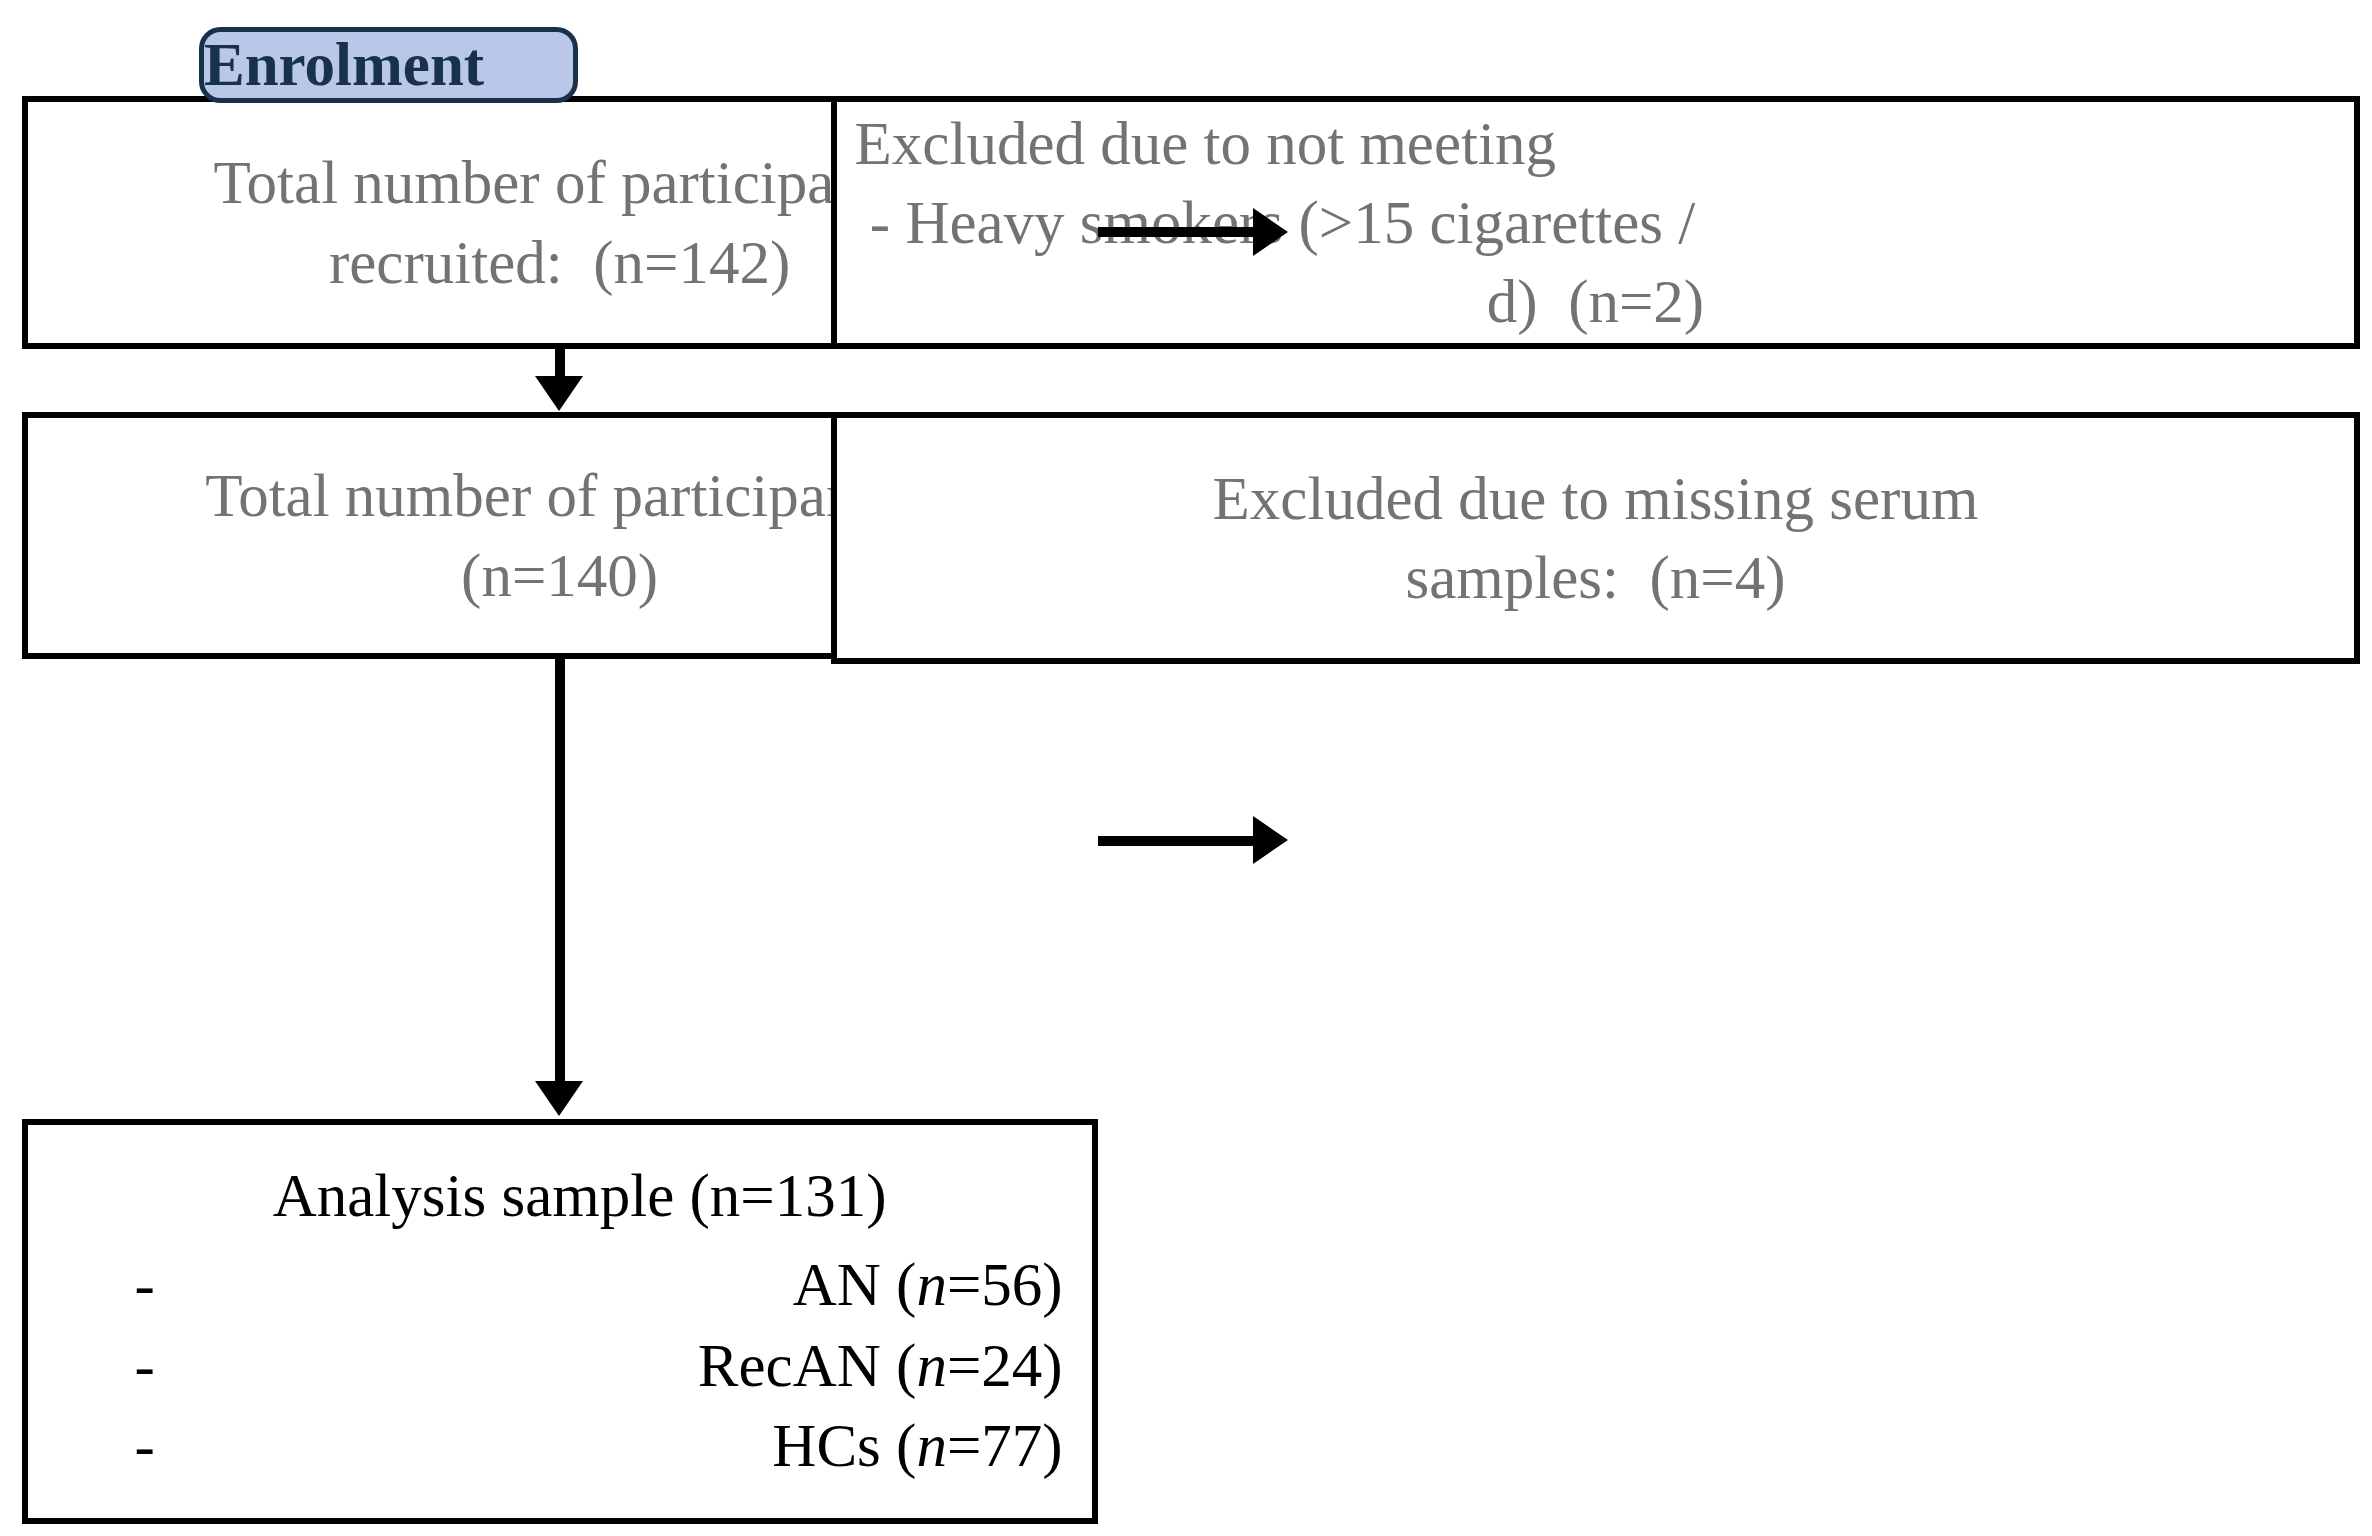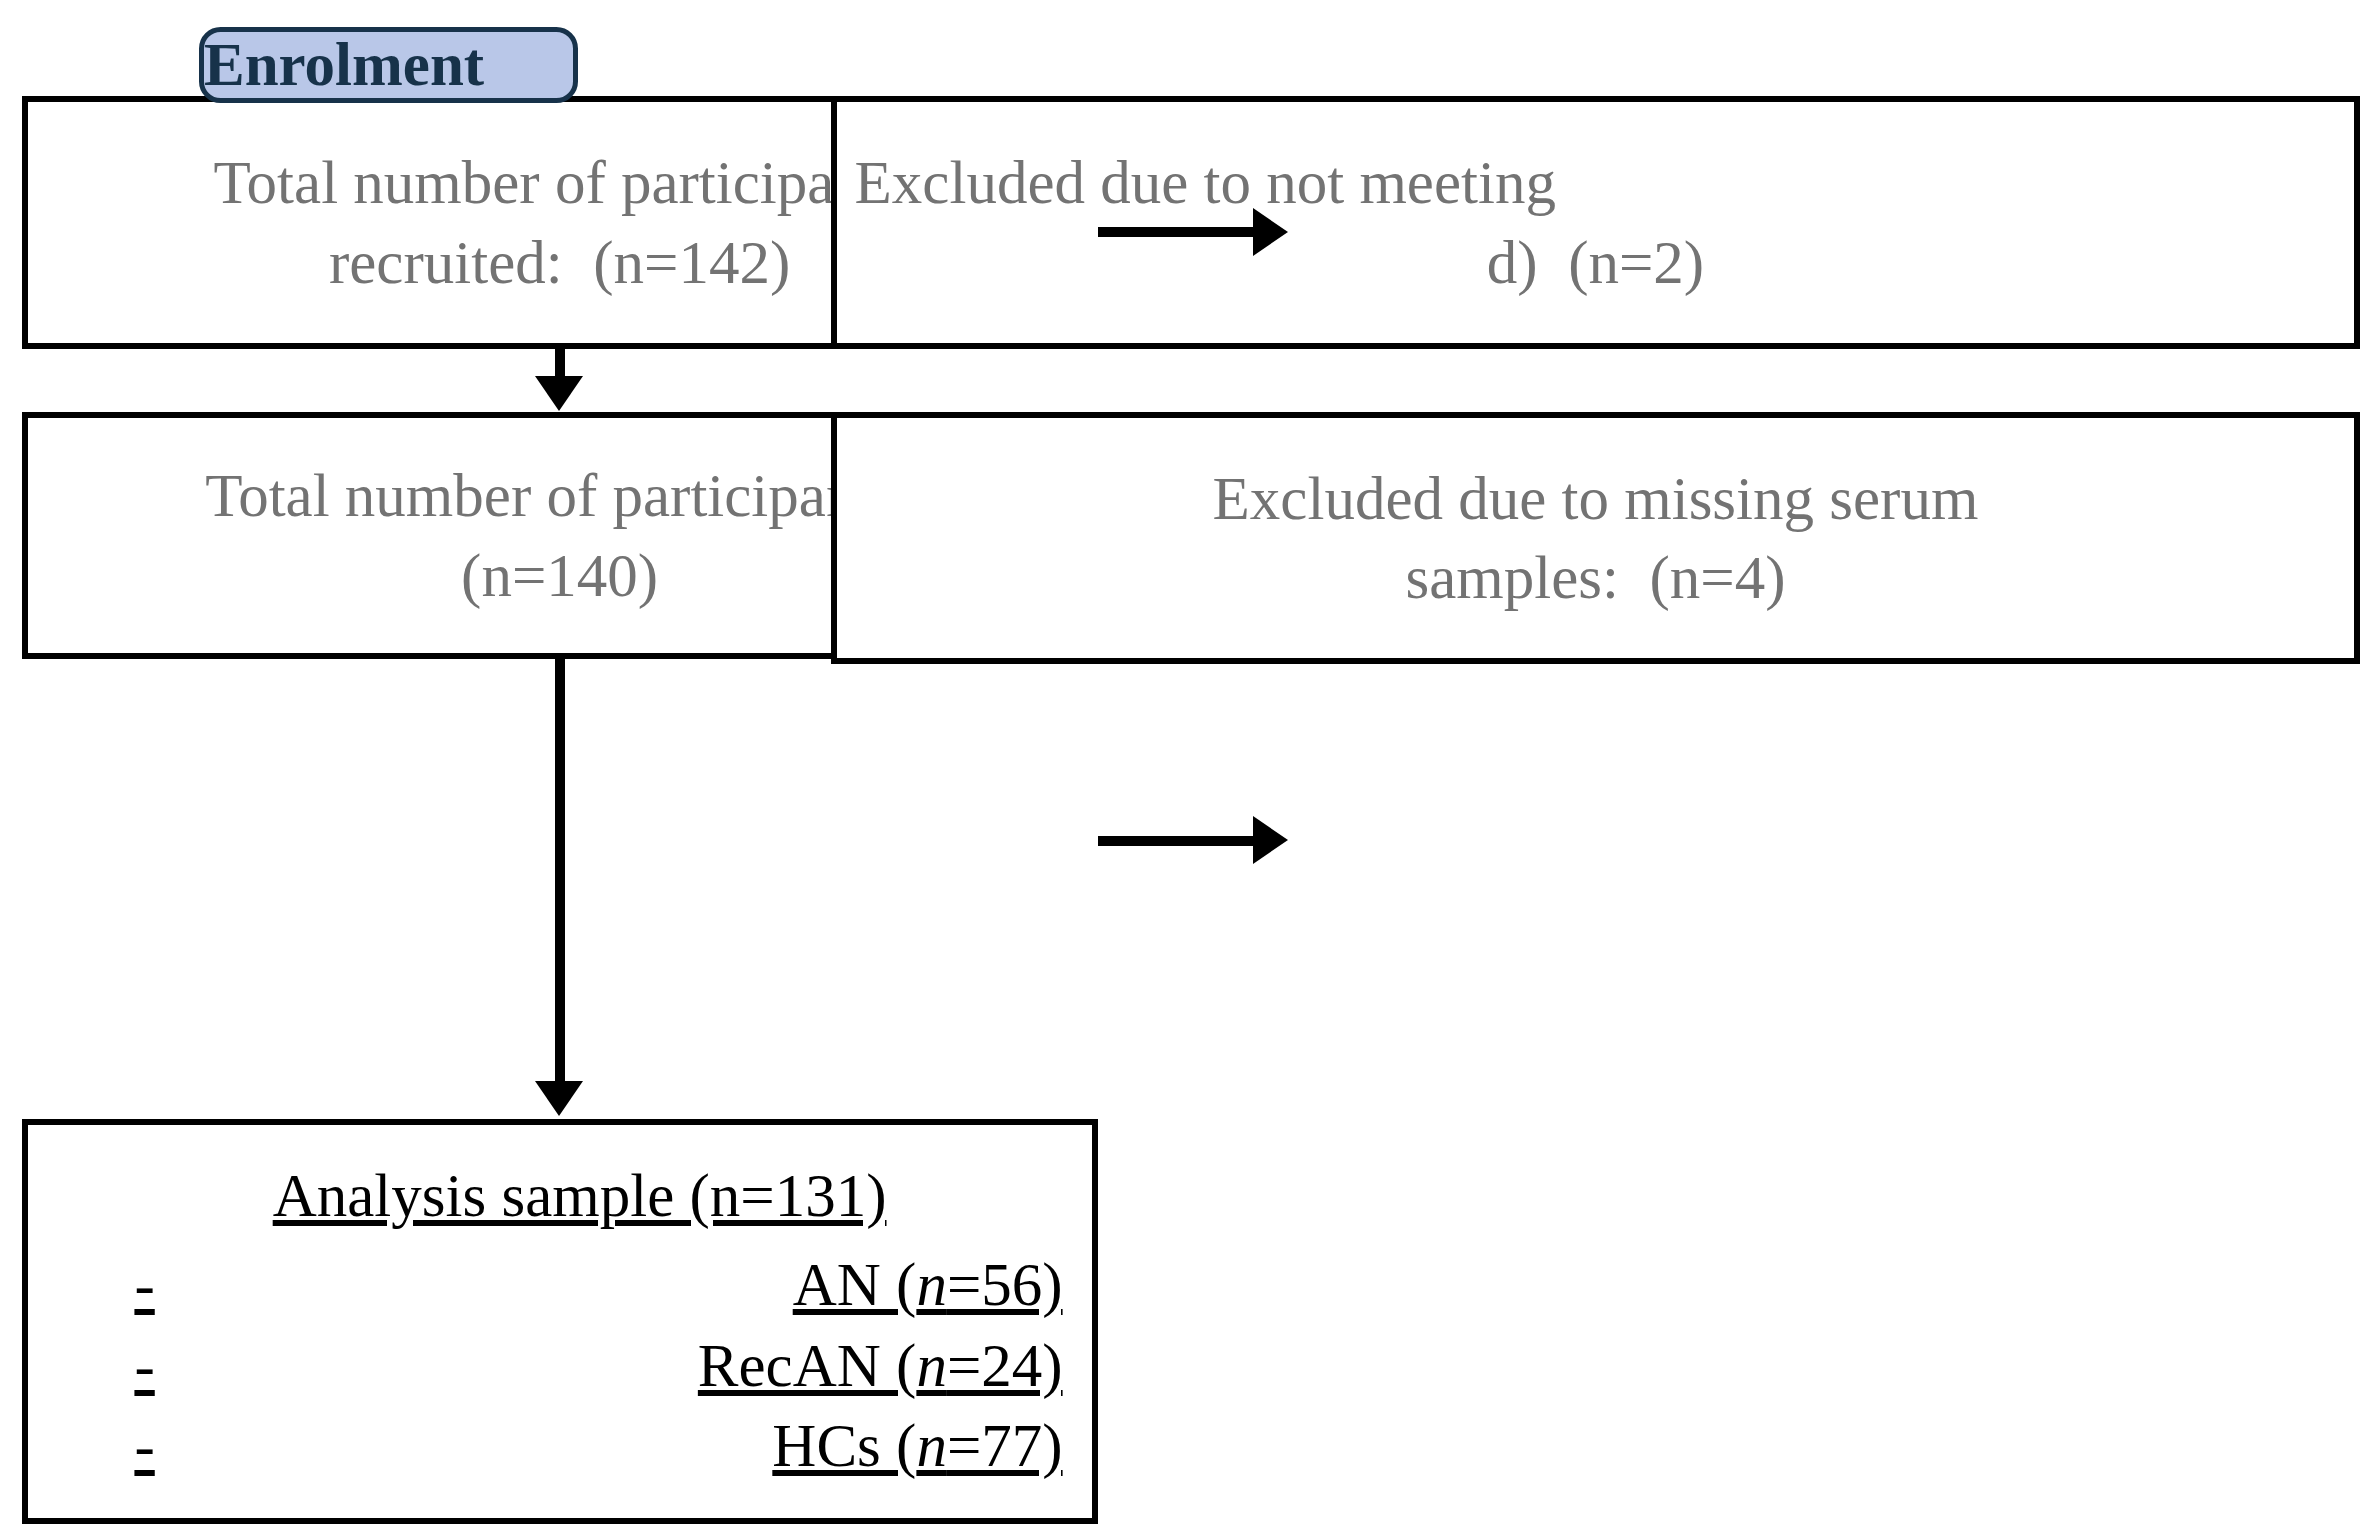--- a/index.html
+++ b/index.html
@@ -115,21 +115,20 @@
     font-size: 61px;
     line-height: 1.30;
     color: #000000;
     text-align: center;
     margin-bottom: 9.8px;
   }
   .analysis-inner {
     width: 100%;
     box-sizing: border-box;
     padding: 0 29px 0 69px;
-    text-decoration: underline;
   }
 </style>
 </head>
 <body>
 
 <div id="canvas">
 
   <div id="enrolment-label">
     <span class="pill-text">Enrolment</span>
   </div>
@@ -137,20 +136,21 @@
   <div class="box" style="left:21.6px; top:96px; width:1076px; height:253px;">
     <div class="box-inner">
       <div class="line">Total number of participants</div>
       <div class="line">recruited:  (n=142)</div>
     </div>
   </div>
 
   <div class="box" style="left:831px; top:96px; width:1529px; height:253px;">
     <div class="box-inner" style="padding:0 17.6px;">
       <div class="line left">Excluded due to not meeting</div>
+      <div class="line left"> - Heavy smokers (&gt;15 cigarettes /</div>
       <div class="line">d)  (n=2)</div>
     </div>
   </div>
 
   <div class="arrow-h" style="left:1098px; top:227px; width:157px;"></div>
   <div class="arrow-h-head" style="left:1253px; top:208px;"></div>
 
   <div class="arrow-v" style="left:555px; top:349px; height:35px;"></div>
   <div class="arrow-v-head" style="left:535px; top:376px;"></div>
 

